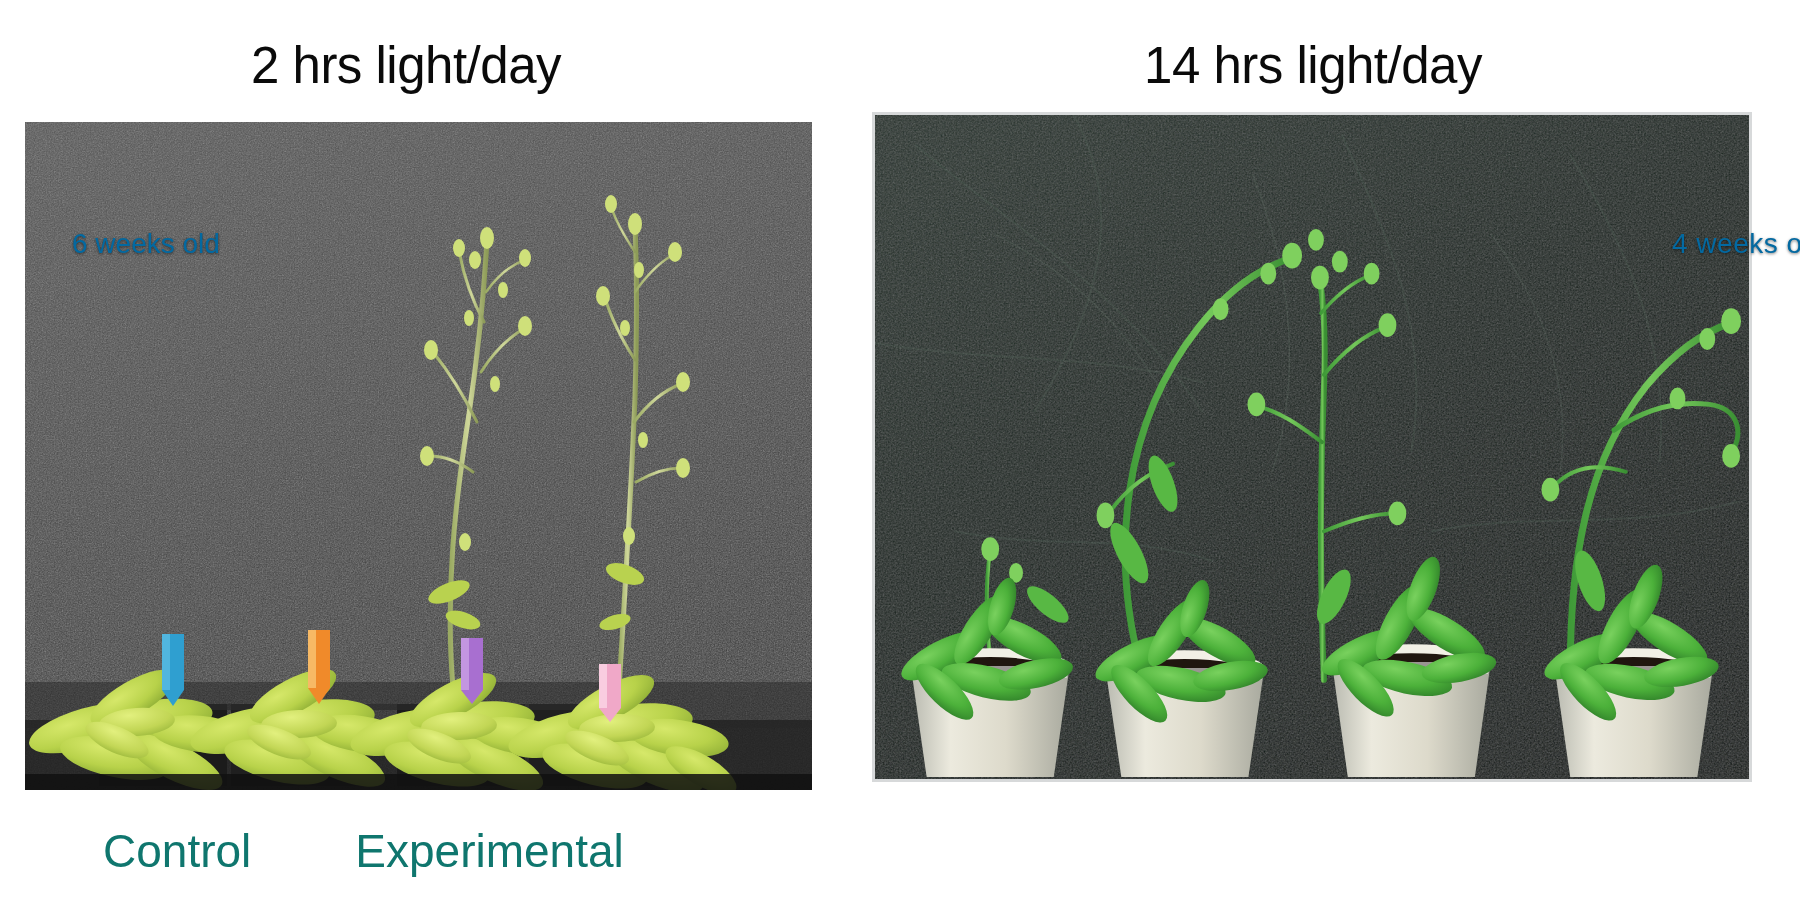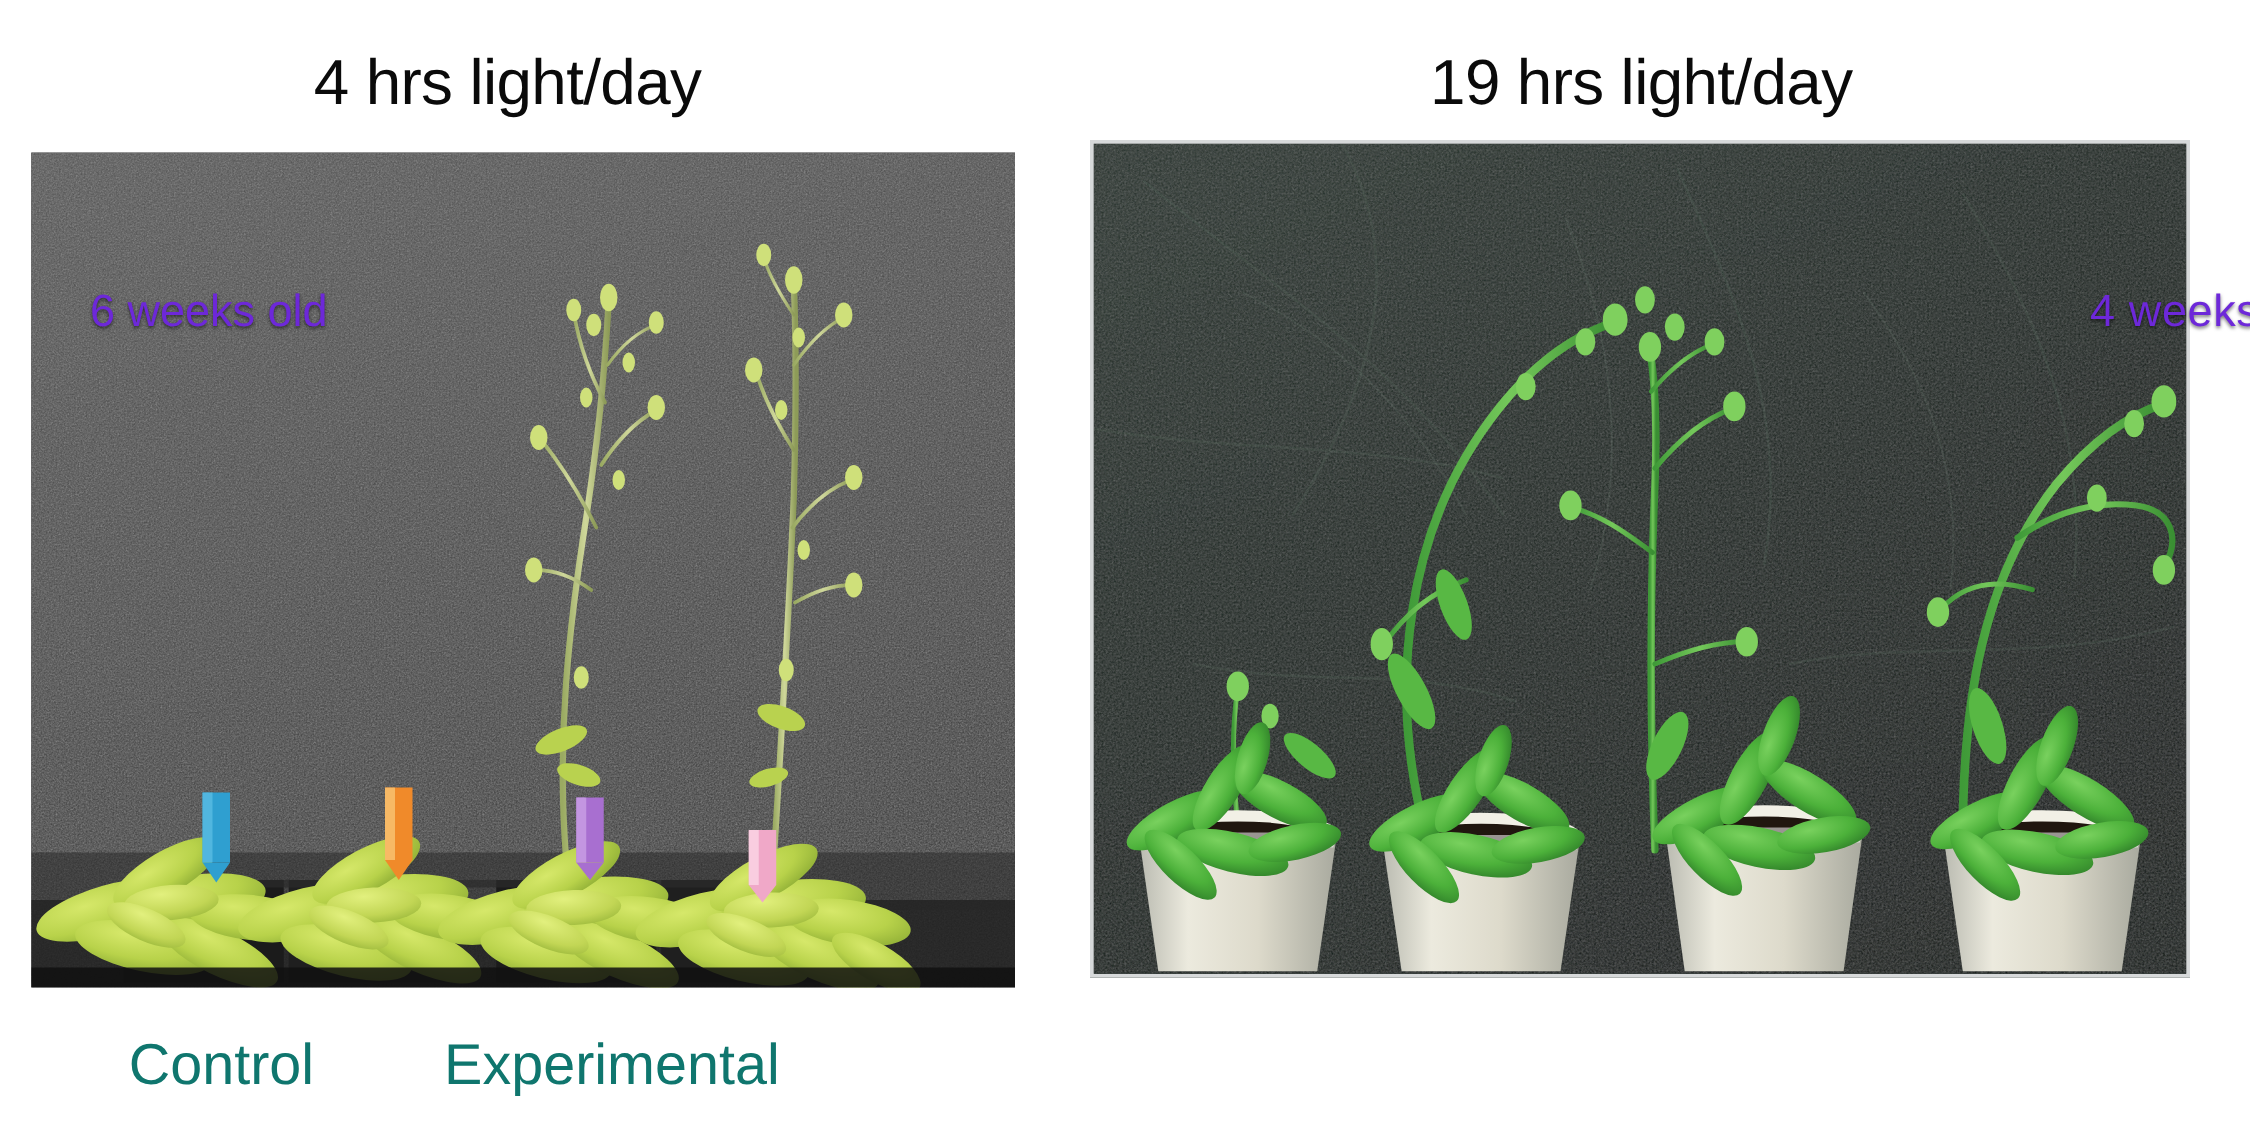--- a/index.html
+++ b/index.html
@@ -66,22 +66,22 @@
     height: 670px;
     background: #18231f;
     border: 3px solid #d7d9da;
     box-sizing: border-box;
   }
   .photo svg { display: block; width: 100%; height: 100%; }
 
   
   .age-label {
     position: absolute;
-    color: #6d28d9;
-    font-size: 36px;
+    color: #0369a1;
+    font-size: 28px;
     font-weight: 400;
     white-space: nowrap;
     font-family: "Liberation Sans", sans-serif;
     text-shadow: 0 1px 3px rgba(0,0,0,0.55);
     pointer-events: none;
   }
   #age-left  { left: 72px; top: 228px; }
   #age-right { left: 800px; top: 228px; letter-spacing: 0.5px; }
 
   
@@ -102,21 +102,21 @@
     font-family: "Liberation Sans", sans-serif;
   }
   #captions-left  .cap-control      { margin-left: 78px; }
   #captions-left  .cap-experimental { margin-left: 104px; }
 </style>
 </head>
 <body>
 
 <div class="panel-group" id="panel-left">
 
-  <div class="panel-title" id="title-left">4 hrs light/day</div>
+  <div class="panel-title" id="title-left">2 hrs light/day</div>
 
   <div class="photo" id="photo-left">
     <svg viewBox="0 0 787 668" preserveAspectRatio="none">
       <defs>
         <linearGradient id="greyCloth" x1="0" y1="0" x2="0.3" y2="1">
           <stop offset="0%" stop-color="#555555"></stop>
           <stop offset="45%" stop-color="#4a4a4a"></stop>
           <stop offset="100%" stop-color="#3a3a3a"></stop>
         </linearGradient>
         <filter id="clothNoise">
@@ -298,21 +298,21 @@
   <div class="age-label" id="age-left">6 weeks old</div>
 
   <div class="caption-row" id="captions-left">
     <span class="caption cap-control">Control</span>
     <span class="caption cap-experimental">Experimental</span>
   </div>
 </div>
 
 <div class="panel-group" id="panel-right">
 
-  <div class="panel-title" id="title-right">19 hrs light/day</div>
+  <div class="panel-title" id="title-right">14 hrs light/day</div>
 
   <div class="photo" id="photo-right">
     <svg viewBox="0 0 880 670" preserveAspectRatio="none">
       <defs>
         <linearGradient id="darkCloth" x1="0.2" y1="0" x2="0.8" y2="1">
           <stop offset="0%" stop-color="#223029"></stop>
           <stop offset="40%" stop-color="#16231d"></stop>
           <stop offset="100%" stop-color="#0d1512"></stop>
         </linearGradient>
         <filter id="darkNoise">

